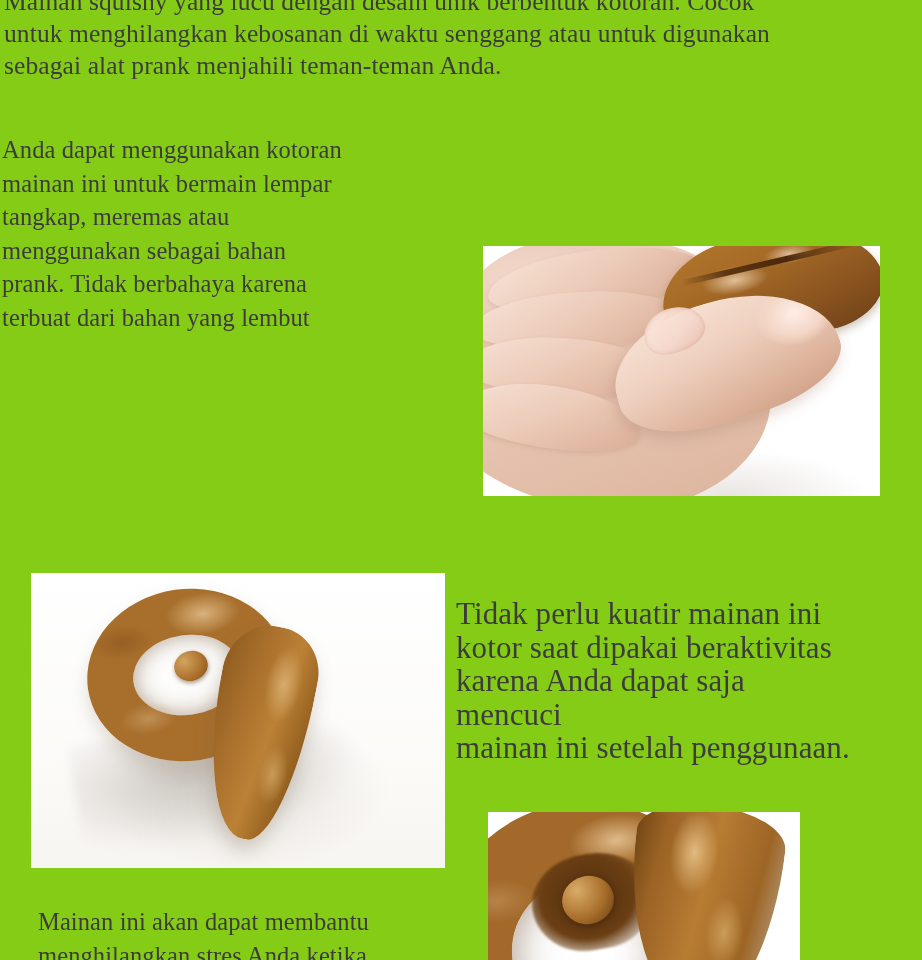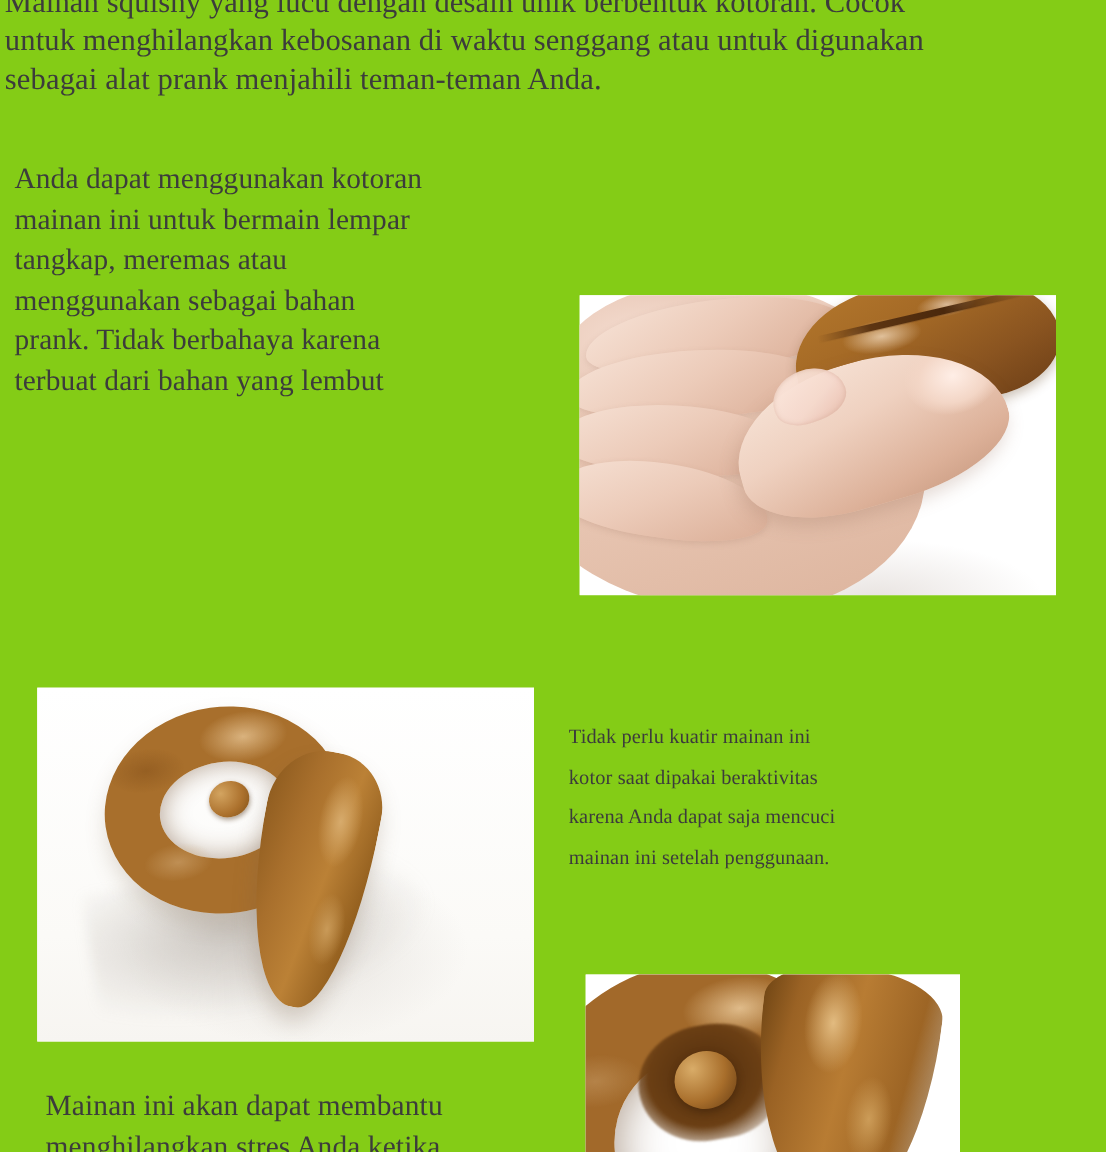--- a/index.html
+++ b/index.html
@@ -36,32 +36,32 @@
 
   #intro-paragraph {
     left: 4px;
     top: -14px;
     width: 912px;
     font-size: 25.5px;
     line-height: 32px;
   }
 
   #usage-paragraph {
-    left: 12px;
+    left: 2px;
     top: 133px;
     width: 430px;
     font-size: 24.5px;
     line-height: 33.6px;
   }
 
   #washing-paragraph {
-    left: 474px;
+    left: 456px;
     top: 597px;
     width: 400px;
-    font-size: 17px;
+    font-size: 31px;
     line-height: 33.6px;
   }
 
   #stress-paragraph {
     left: 38px;
     top: 905px;
     width: 420px;
     font-size: 24.5px;
     line-height: 33.6px;
   }

